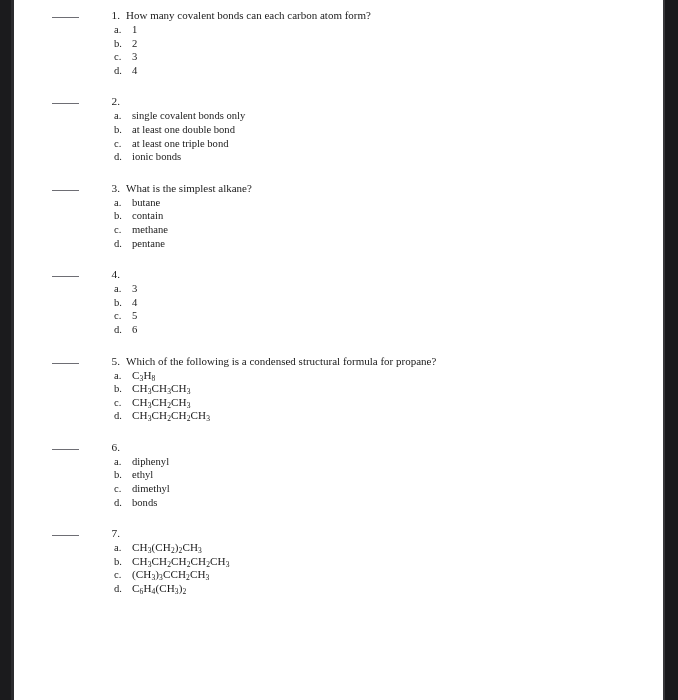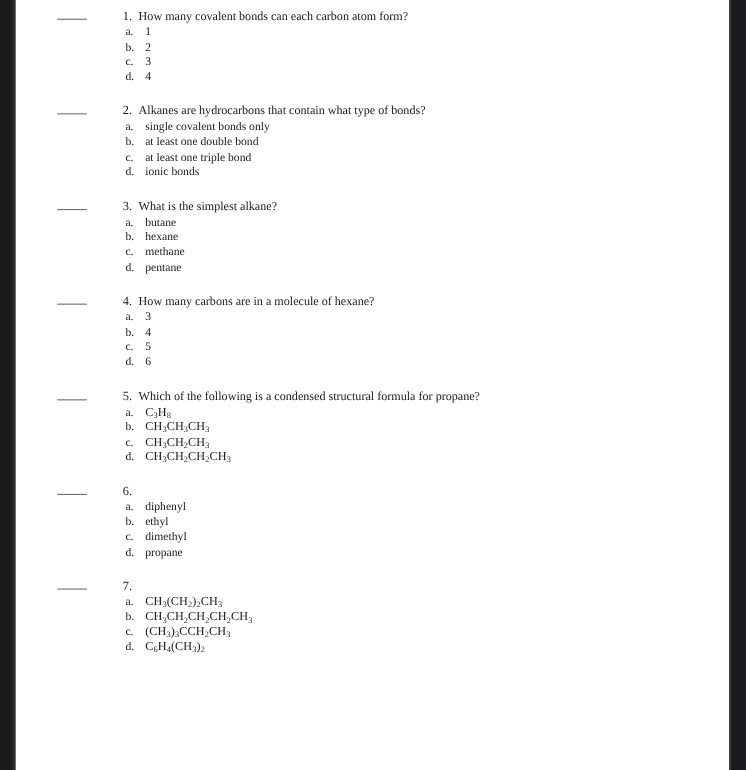--- a/index.html
+++ b/index.html
@@ -184,21 +184,20 @@
           <li class="option-row">
             <span class="opt-letter">d.</span>
             <span class="opt-text">4</span>
           </li>
         </ul>
       </div>
       <div class="question-block">
         <div class="question-head">
           <div class="answer-blank"></div>
           <div class="q-number">2.</div>
-          <div class="q-text">Alkanes are hydrocarbons that contain what type of bonds?</div>
         </div>
         <ul class="options">
           <li class="option-row">
             <span class="opt-letter">a.</span>
             <span class="opt-text">single covalent bonds only</span>
           </li>
           <li class="option-row">
             <span class="opt-letter">b.</span>
             <span class="opt-text">at least one double bond</span>
           </li>
@@ -218,37 +217,36 @@
           <div class="q-number">3.</div>
           <div class="q-text">What is the simplest alkane?</div>
         </div>
         <ul class="options">
           <li class="option-row">
             <span class="opt-letter">a.</span>
             <span class="opt-text">butane</span>
           </li>
           <li class="option-row">
             <span class="opt-letter">b.</span>
-            <span class="opt-text">hexane</span>
+            <span class="opt-text">contain</span>
           </li>
           <li class="option-row">
             <span class="opt-letter">c.</span>
             <span class="opt-text">methane</span>
           </li>
           <li class="option-row">
             <span class="opt-letter">d.</span>
             <span class="opt-text">pentane</span>
           </li>
         </ul>
       </div>
       <div class="question-block">
         <div class="question-head">
           <div class="answer-blank"></div>
           <div class="q-number">4.</div>
-          <div class="q-text">How many carbons are in a molecule of hexane?</div>
         </div>
         <ul class="options">
           <li class="option-row">
             <span class="opt-letter">a.</span>
             <span class="opt-text">3</span>
           </li>
           <li class="option-row">
             <span class="opt-letter">b.</span>
             <span class="opt-text">4</span>
           </li>
@@ -300,21 +298,21 @@
           <li class="option-row">
             <span class="opt-letter">b.</span>
             <span class="opt-text">ethyl</span>
           </li>
           <li class="option-row">
             <span class="opt-letter">c.</span>
             <span class="opt-text">dimethyl</span>
           </li>
           <li class="option-row">
             <span class="opt-letter">d.</span>
-            <span class="opt-text">propane</span>
+            <span class="opt-text">bonds</span>
           </li>
         </ul>
       </div>
       <div class="question-block">
         <div class="question-head">
           <div class="answer-blank"></div>
           <div class="q-number">7.</div>
         </div>
         <ul class="options">
           <li class="option-row">

